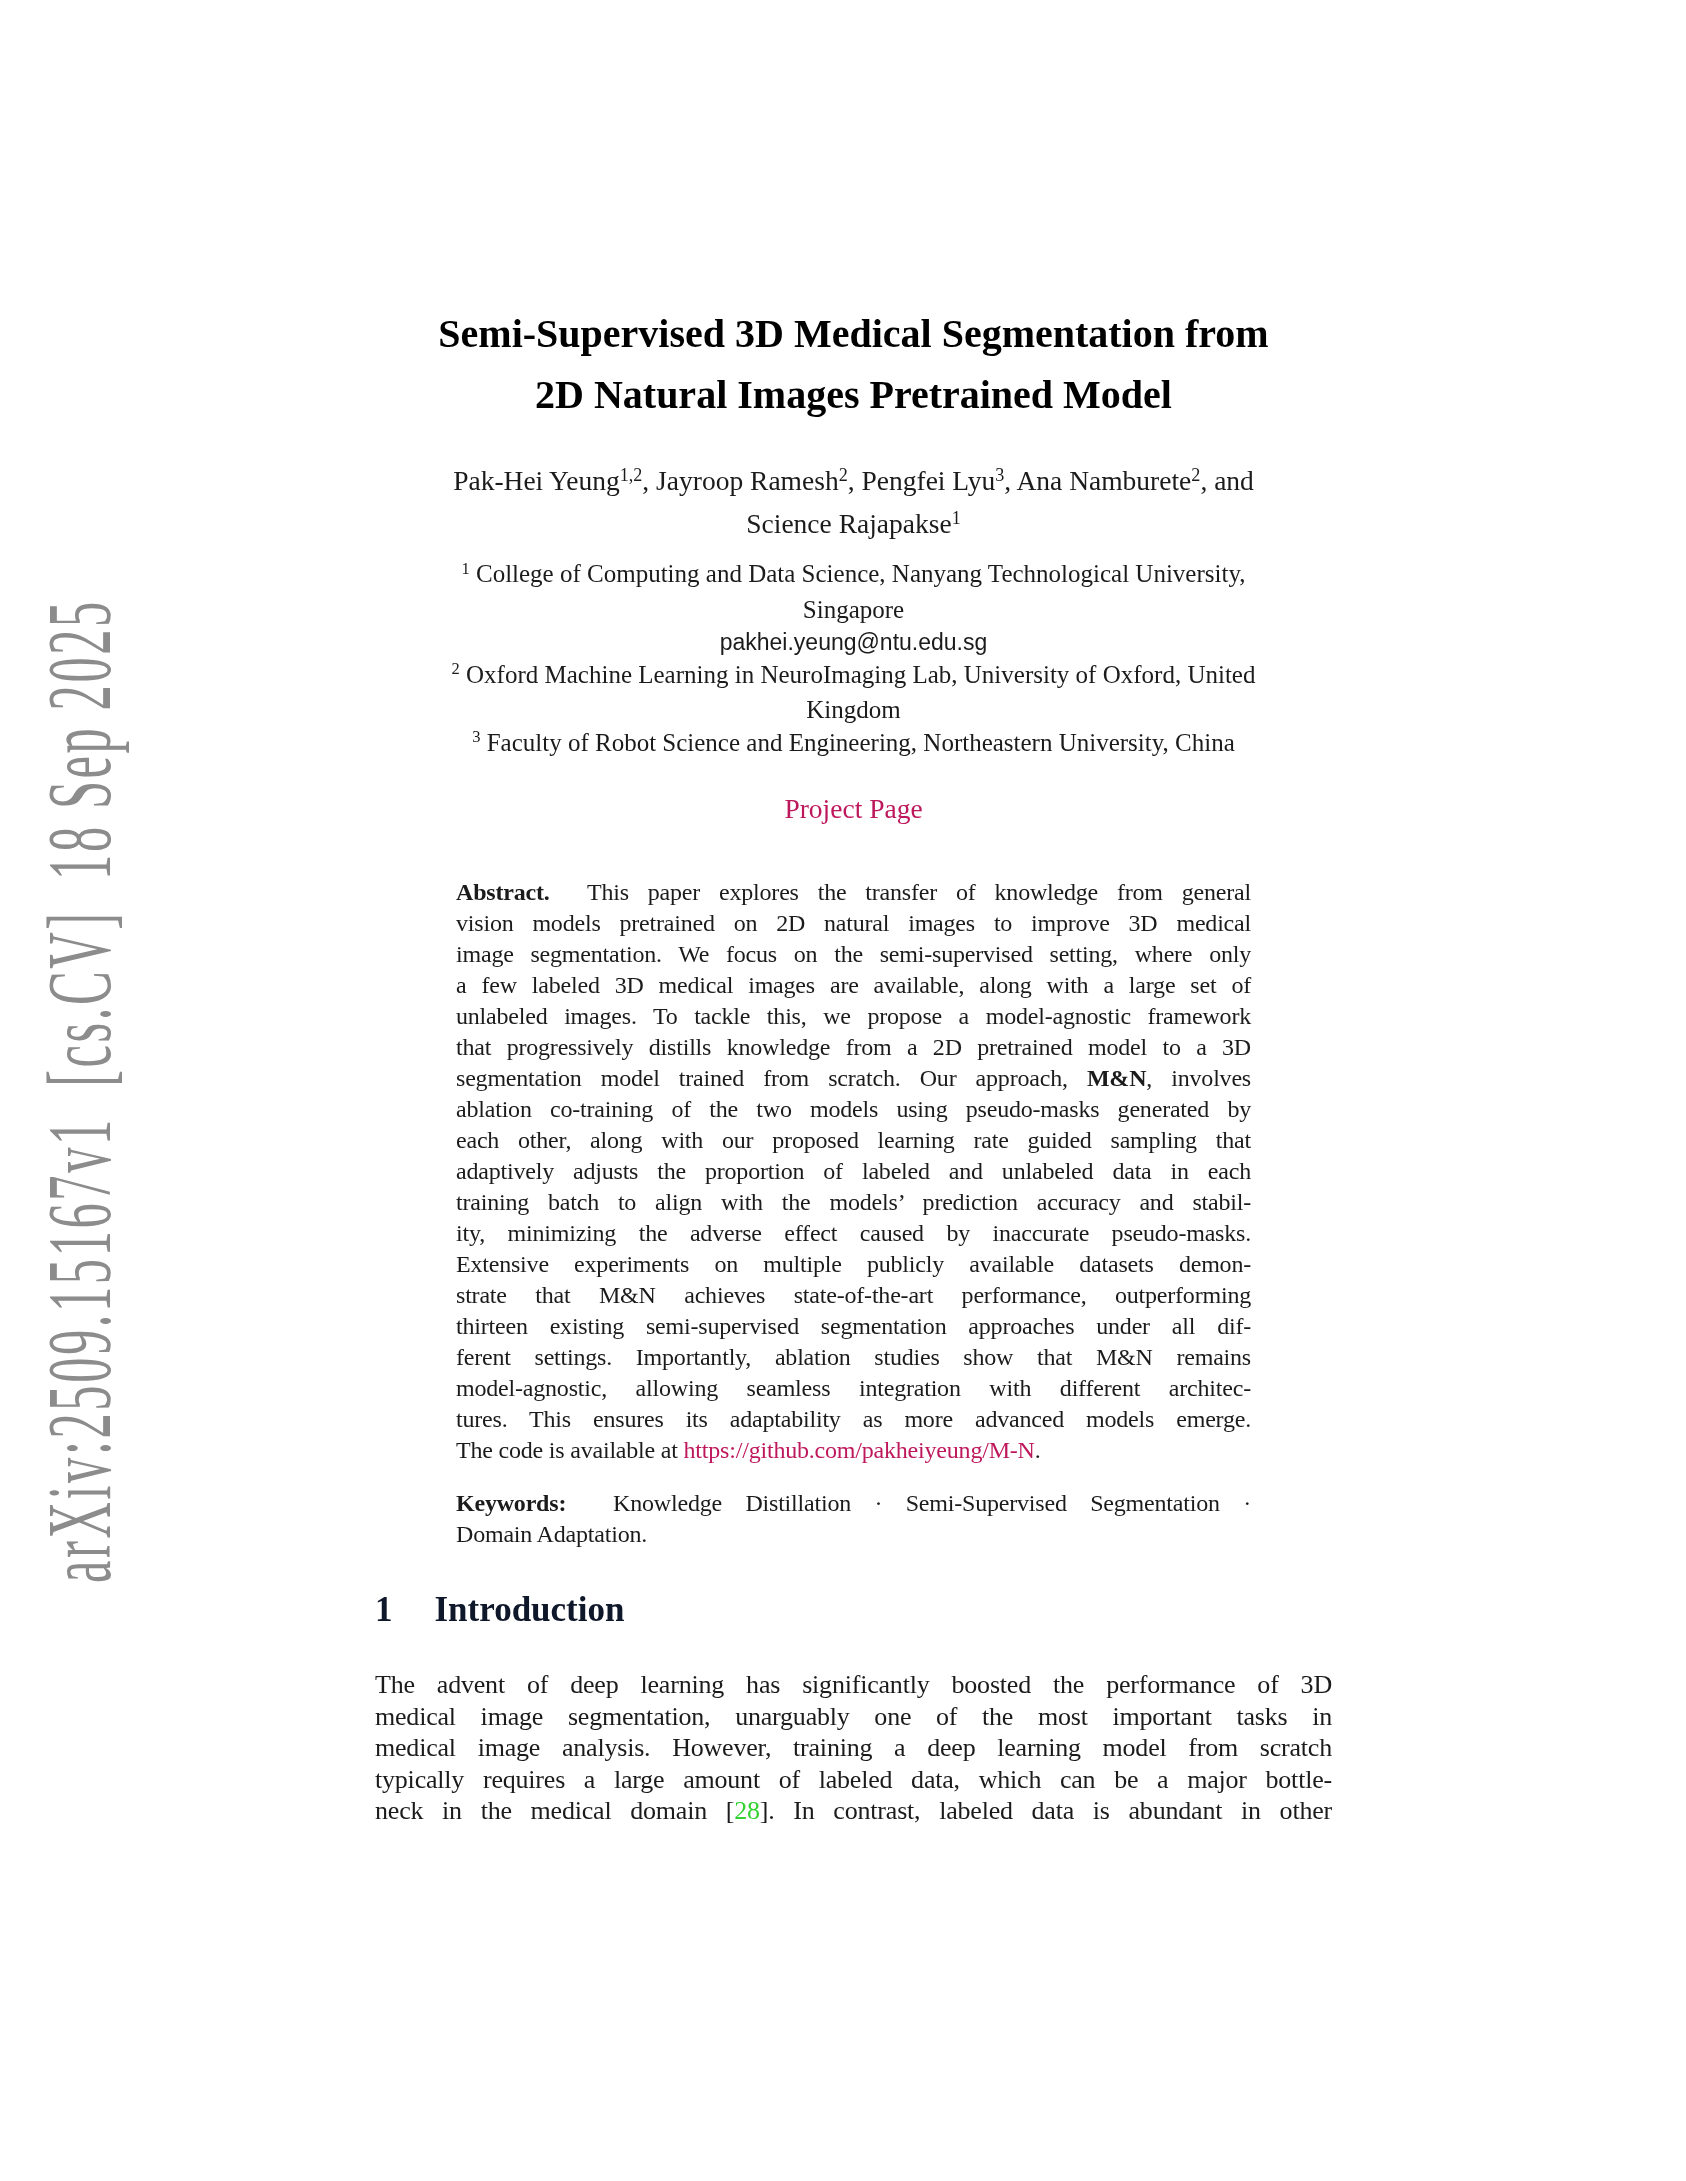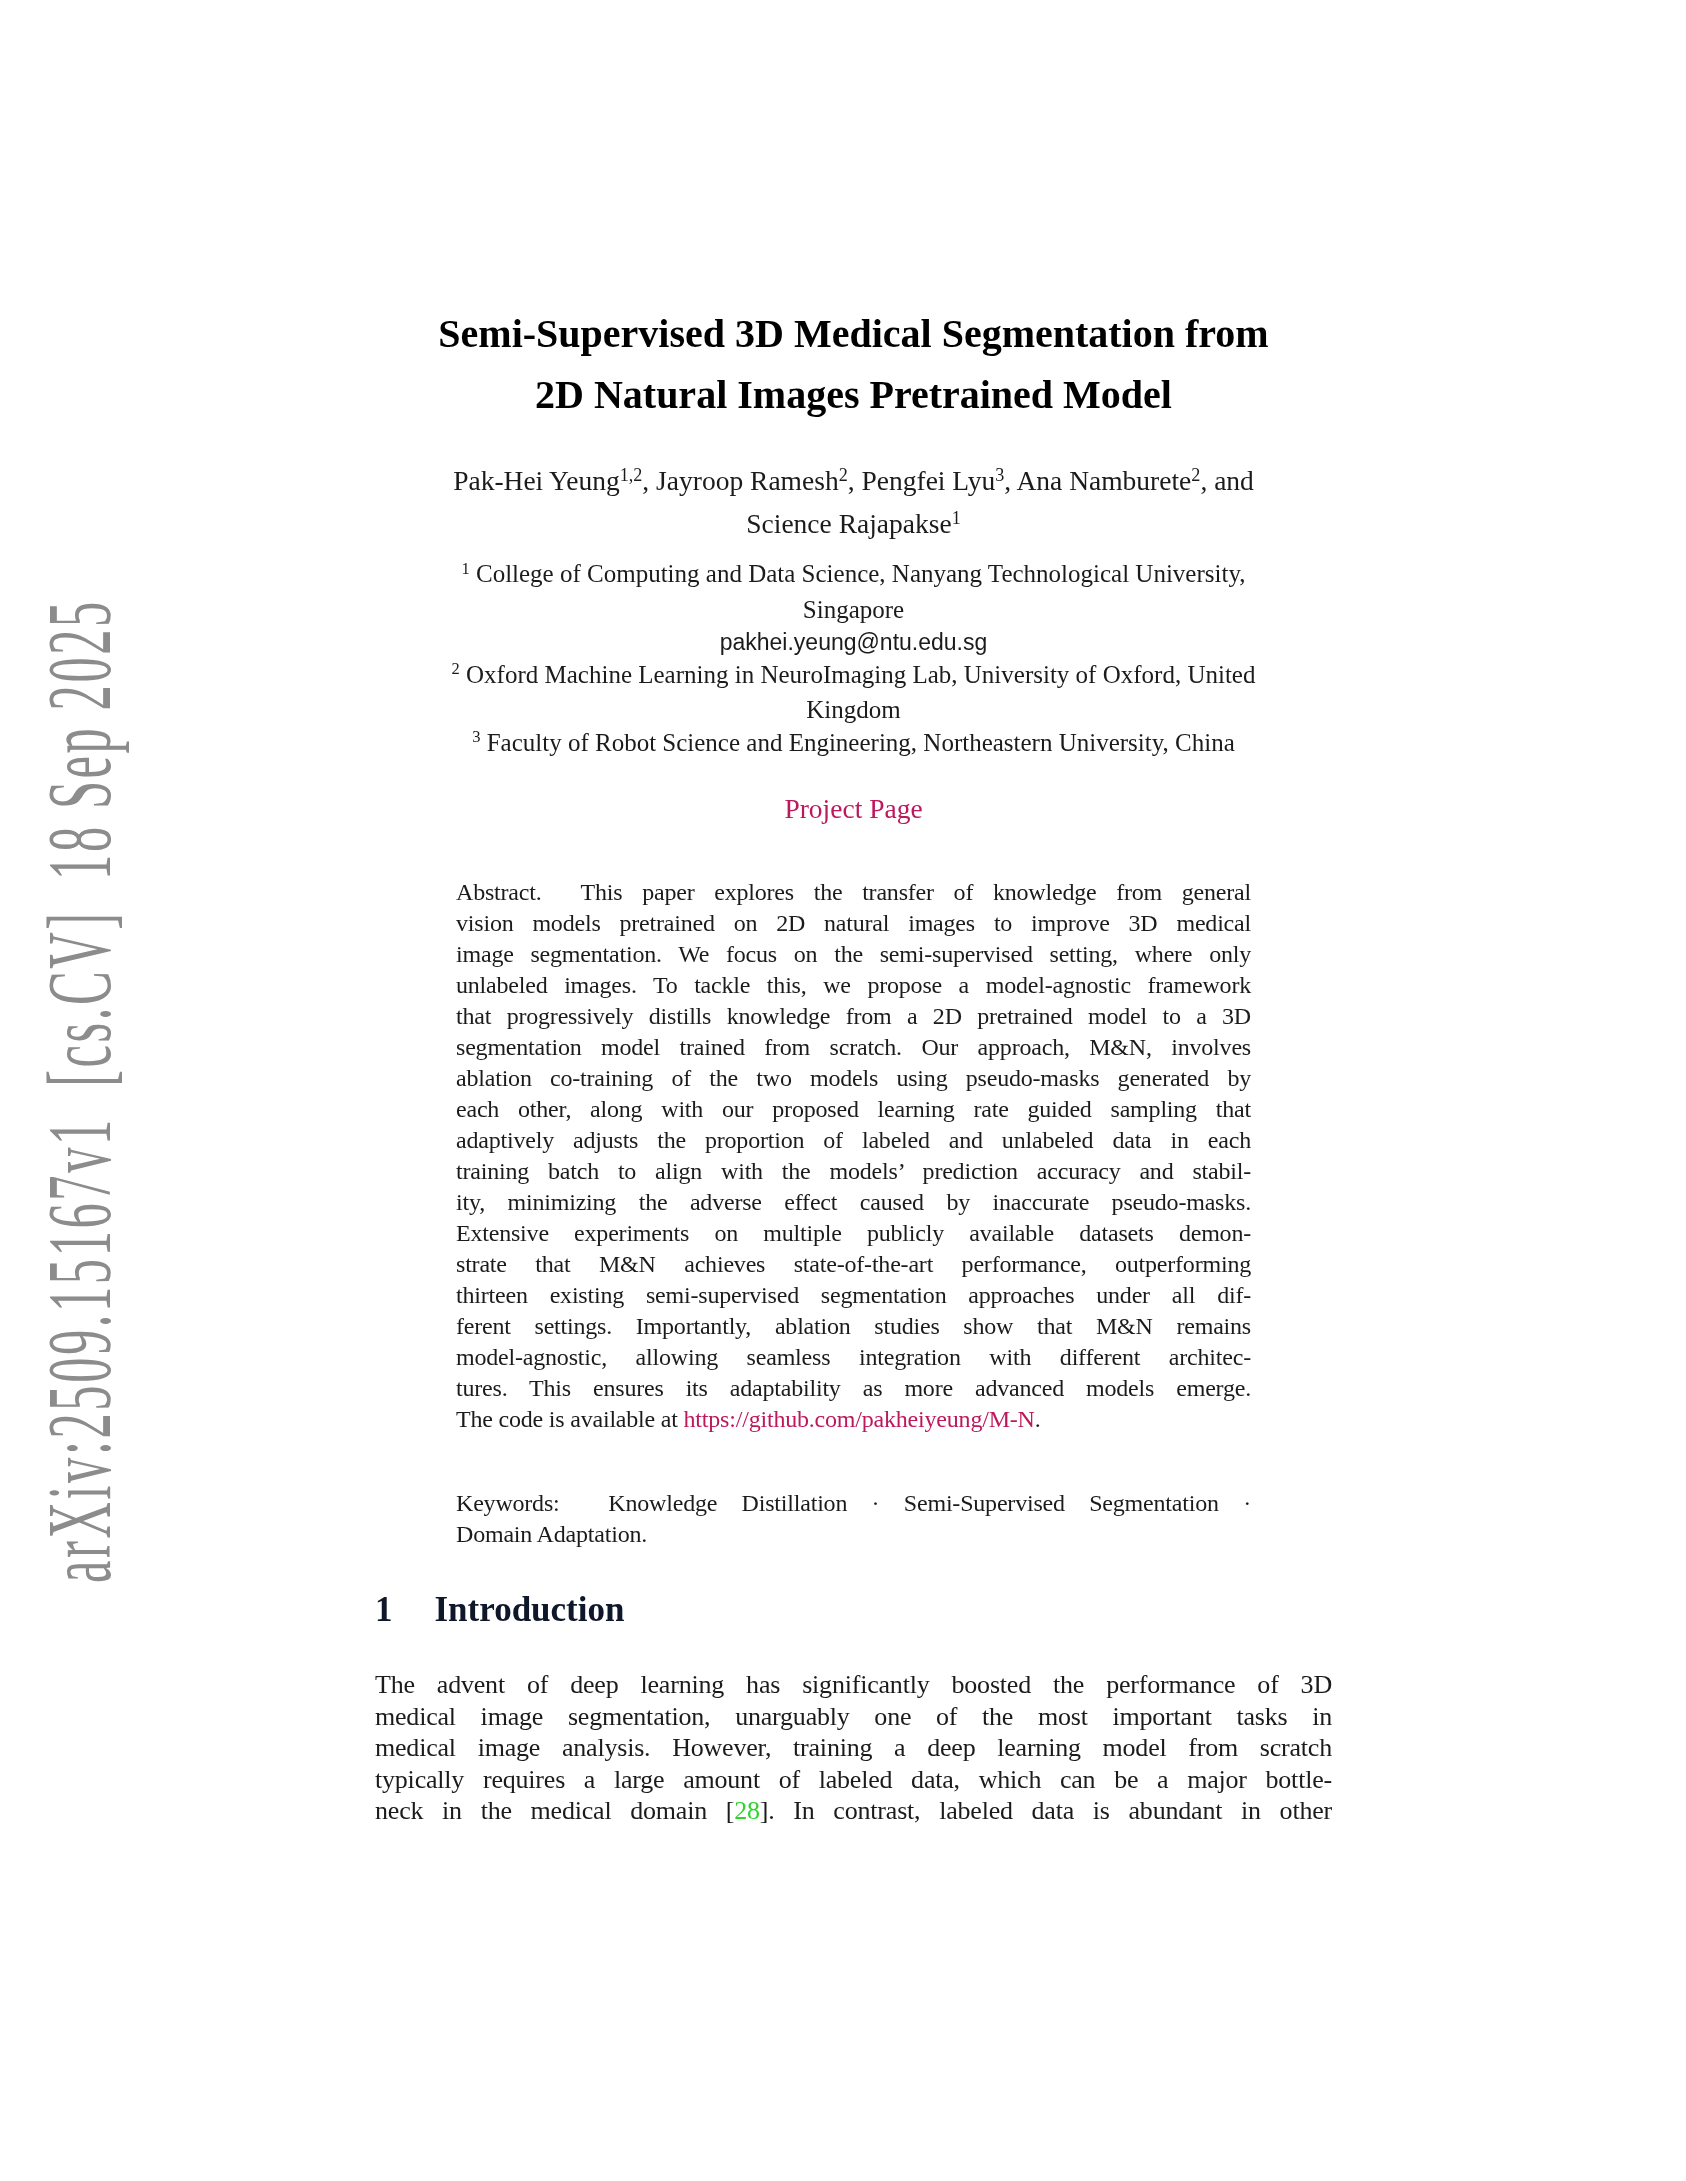--- a/index.html
+++ b/index.html
@@ -25,21 +25,21 @@
     text-align:center;font-weight:700;font-size:40px;line-height:61px;color:#000;
   }
   .authors{position:absolute;top:461px;left:0;width:100%;font-size:27.5px;line-height:39px;}
   .affils{position:absolute;top:558px;left:0;width:100%;font-size:25px;line-height:32.5px;}
   .centered .line{text-align:center;white-space:nowrap;}
   .project{position:absolute;top:792px;left:0;width:100%;text-align:center;font-size:27.5px;line-height:33px;}
   .link{color:#be185d;}
   .cite{color:#32d232;}
   .mono{font-family:Liberation Sans, sans-serif;font-size:23px;}
   .sup{font-size:66%;position:relative;top:-0.5em;}
-  .b{font-weight:400;}
+  .b{font-weight:700;}
   .jblock .line{text-align:justify;text-align-last:justify;}
   .jblock .line.last{text-align-last:left;}
   .abstract{
     position:absolute;top:877px;left:81px;width:795px;
     font-size:24px;line-height:31px;letter-spacing:-0.2px;
   }
   .keywords{
     position:absolute;top:1488px;left:81px;width:795px;
     font-size:24px;line-height:31px;letter-spacing:-0.2px;
   }
@@ -80,20 +80,21 @@
     </div>
 
   <div class="project">
     <span class="link">Project Page</span>
   </div>
 
   <section class="abstract jblock">
       <div class="line"><span class="b">Abstract.</span><span>&nbsp; This paper explores the transfer of knowledge from general</span></div>
       <div class="line"><span>vision models pretrained on 2D natural images to improve 3D medical</span></div>
       <div class="line"><span>image segmentation. We focus on the semi-supervised setting, where only</span></div>
+      <div class="line"><span>a few labeled 3D medical images are available, along with a large set of</span></div>
       <div class="line"><span>unlabeled images. To tackle this, we propose a model-agnostic framework</span></div>
       <div class="line"><span>that progressively distills knowledge from a 2D pretrained model to a 3D</span></div>
       <div class="line"><span>segmentation model trained from scratch. Our approach, </span><span class="b">M&amp;N</span><span>, involves</span></div>
       <div class="line"><span>ablation co-training of the two models using pseudo-masks generated by</span></div>
       <div class="line"><span>each other, along with our proposed learning rate guided sampling that</span></div>
       <div class="line"><span>adaptively adjusts the proportion of labeled and unlabeled data in each</span></div>
       <div class="line"><span>training batch to align with the models’ prediction accuracy and stabil-</span></div>
       <div class="line"><span>ity, minimizing the adverse effect caused by inaccurate pseudo-masks.</span></div>
       <div class="line"><span>Extensive experiments on multiple publicly available datasets demon-</span></div>
       <div class="line"><span>strate that M&amp;N achieves state-of-the-art performance, outperforming</span></div>

